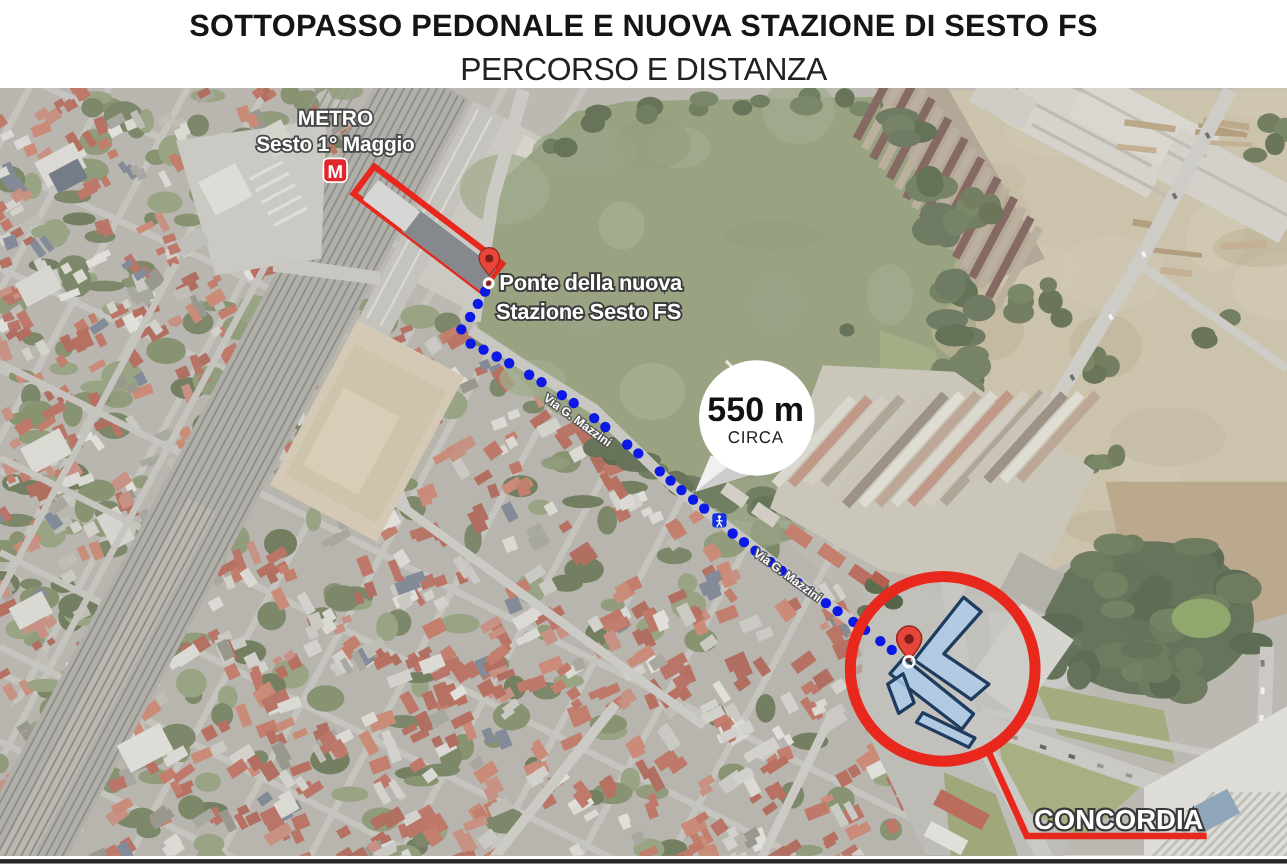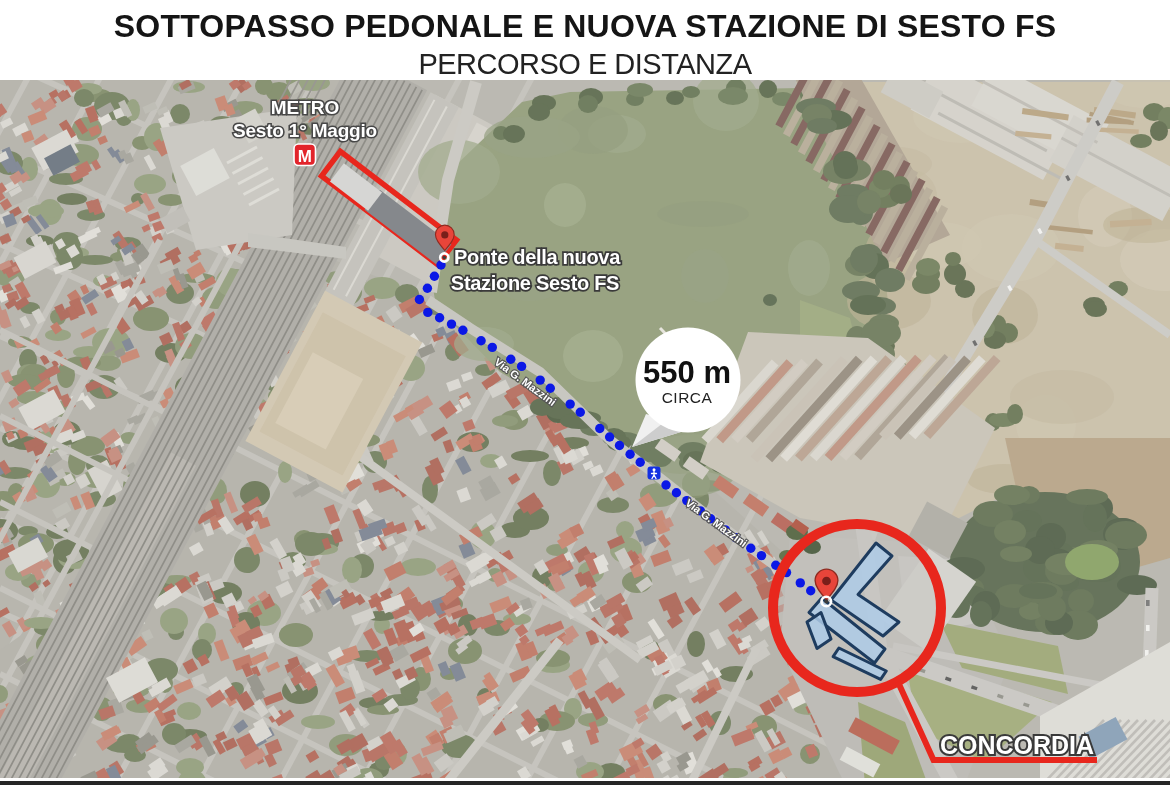--- a/index.html
+++ b/index.html
@@ -1,18 +1,18 @@
 <!DOCTYPE html>
 <html><head>
 <meta charset="utf-8">
 <style>
   html,body { margin:0; padding:0; width:1170px; height:785px; overflow:hidden; background:#ffffff; }
   * { box-sizing:border-box; }
   .title { position:absolute; left:0; top:8px; width:1170px; text-align:center;
-           font-family:"Liberation Sans", sans-serif; font-weight:bold; font-size:32px;
+           font-family:"Liberation Sans", sans-serif; font-weight:bold; font-size:28px;
            letter-spacing:0.2px; color:#151515; }
   .subtitle { position:absolute; left:0; top:48px; width:1170px; text-align:center;
            font-family:"Liberation Sans", sans-serif; font-weight:normal; font-size:29px; letter-spacing:-0.5px;
            color:#222222; }
   .botbar { position:absolute; left:0; top:781px; width:1170px; height:4px; background:#262626; }
 </style>
 </head>
 <body>
 
 <div class="title">SOTTOPASSO PEDONALE E NUOVA STAZIONE DI SESTO FS</div>

